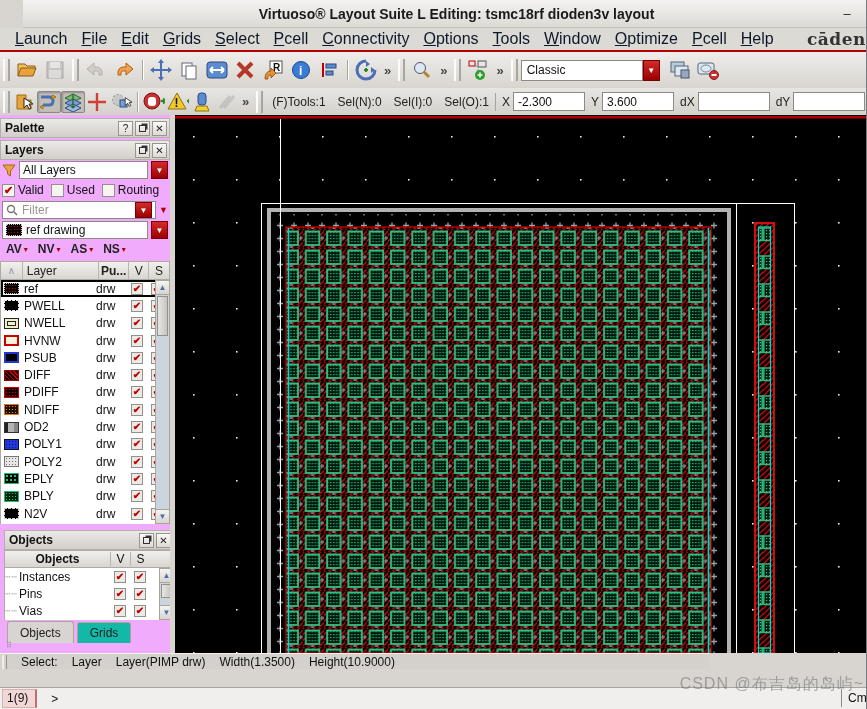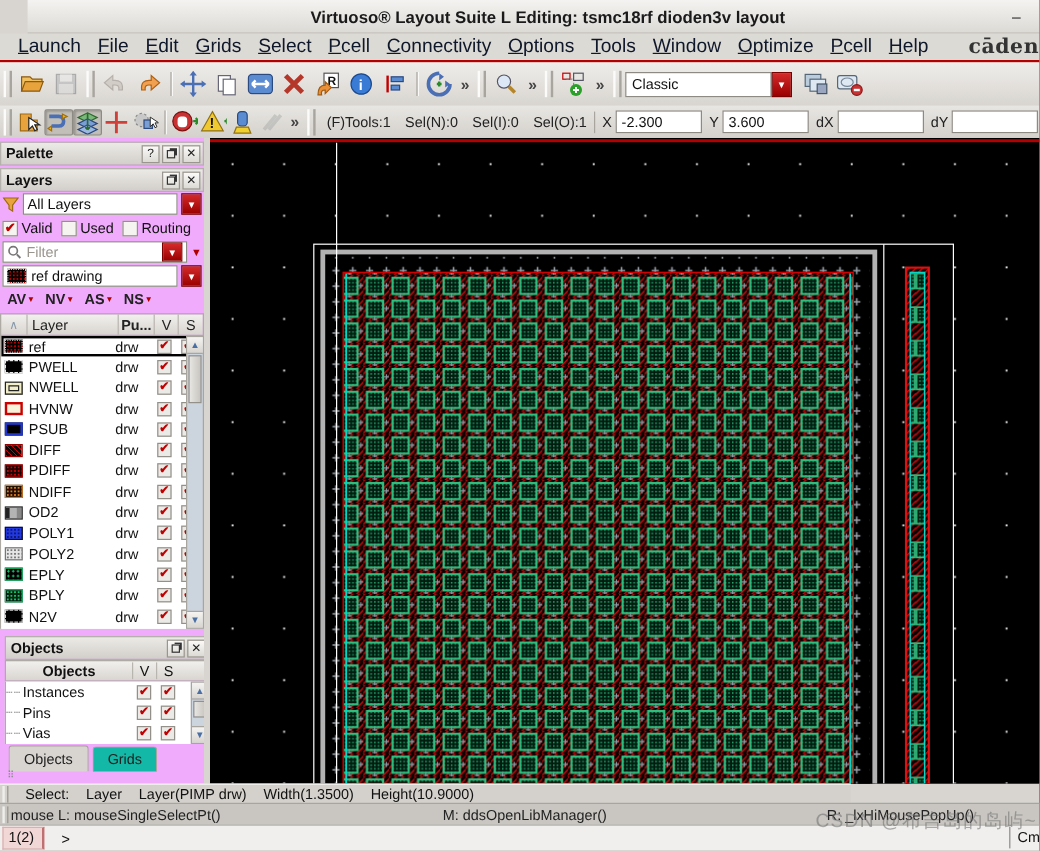--- a/index.html
+++ b/index.html
@@ -774,27 +774,21 @@
 
   <div class="status1">
     <span class="s2-grip"></span>
     <span>Select:</span>
     <span>Layer</span>
     <span>Layer(PIMP drw)</span>
     <span>Width(1.3500)</span>
     <span>Height(10.9000)</span>
   </div>
 
-  <div class="status2">
-    <span class="s2-grip"></span>
-    <span class="s2-left">mouse L: mouseSingleSelectPt()</span>
-    <span class="s2-mid">M: ddsOpenLibManager()</span>
-    <span class="s2-right">R: _lxHiMousePopUp()</span>
-  </div>
 
   <div class="status3">
-    <span class="prompt-num">1(2)</span>
+    <span class="prompt-num">1(9)</span>
     <span class="prompt-sym">&gt;</span>
     <span class="corner">Cm</span>
   </div>
 
   <div class="watermark">CSDN @布吉岛的岛屿~</div>
 </div>
 
 </body></html>

